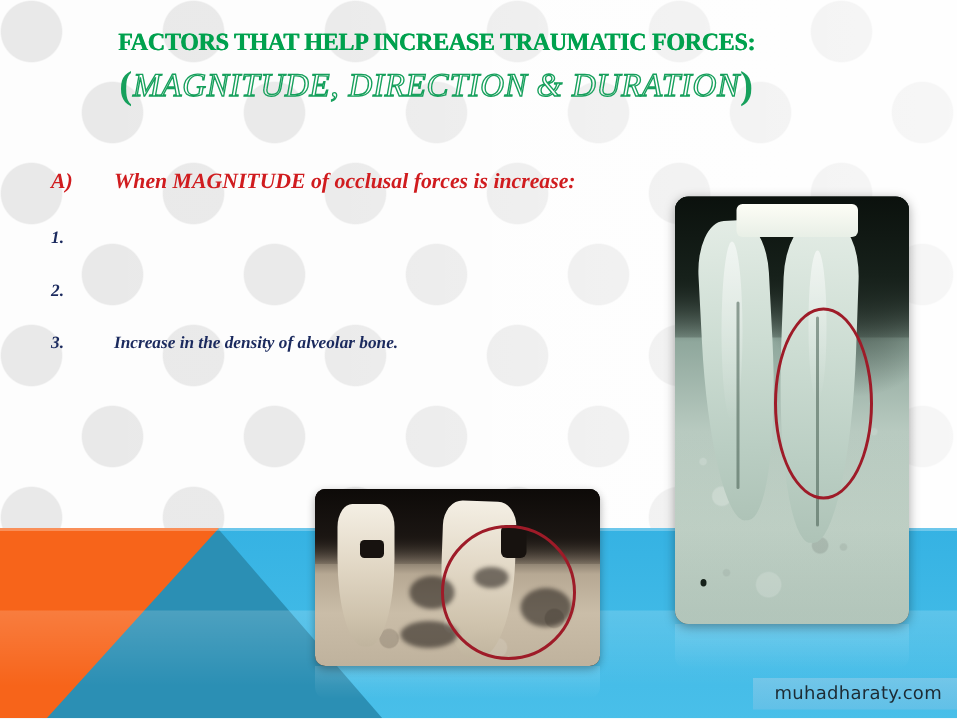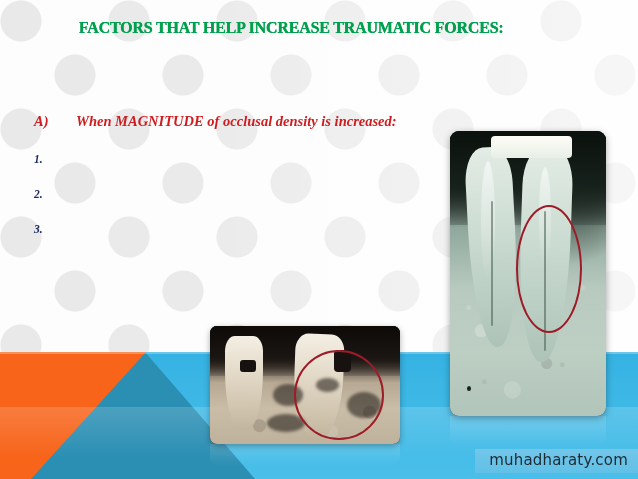--- a/index.html
+++ b/index.html
@@ -363,54 +363,56 @@
   
   .watermark {
     position: absolute;
     right: 0px;
     bottom: 6px;
     z-index: 9;
     padding: 4px 10px 5px 14px;
     background: linear-gradient(to bottom, rgba(150,205,233,0.55), rgba(128,195,230,0.45));
     color: #1d2b33;
     font-family: "DejaVu Sans", sans-serif;
-    font-size: 15px;
+    font-size: 12px;
     letter-spacing: 0.2px;
     line-height: 1;
   }
 </style>
 </head>
 <body>
 
 <div class="slide">
 
   <div class="dots-bg"></div>
   <div class="dots-fade"></div>
 
   <div class="title-block">
     <div class="title-line1">FACTORS THAT HELP INCREASE TRAUMATIC FORCES:</div>
+    <div class="title-line2"><span class="paren">(</span><span>MAGNITUDE, DIRECTION &amp; DURATION</span><span class="paren">)</span></div>
   </div>
 
   <div class="body-block">
 
     <div class="heading-row">
       <span class="marker">A)</span>
-      <span class="htext">When MAGNITUDE of occlusal density is increased:</span>
+      <span class="htext">When MAGNITUDE of occlusal forces is increase:</span>
     </div>
 
     <div class="item-row">
       <span class="marker">1.</span>
     </div>
 
     <div class="item-row">
       <span class="marker">2.</span>
     </div>
 
     <div class="item-row">
       <span class="marker">3.</span>
+      <span class="itext">Increase in the density of alveolar bone.</span>
     </div>
 
   </div>
 
   <div class="band">
     <div class="band-lightblue"></div>
     <div class="band-teal"></div>
     <div class="band-orange"></div>
     <div class="band-sheen"></div>
     <div class="band-topedge"></div>

